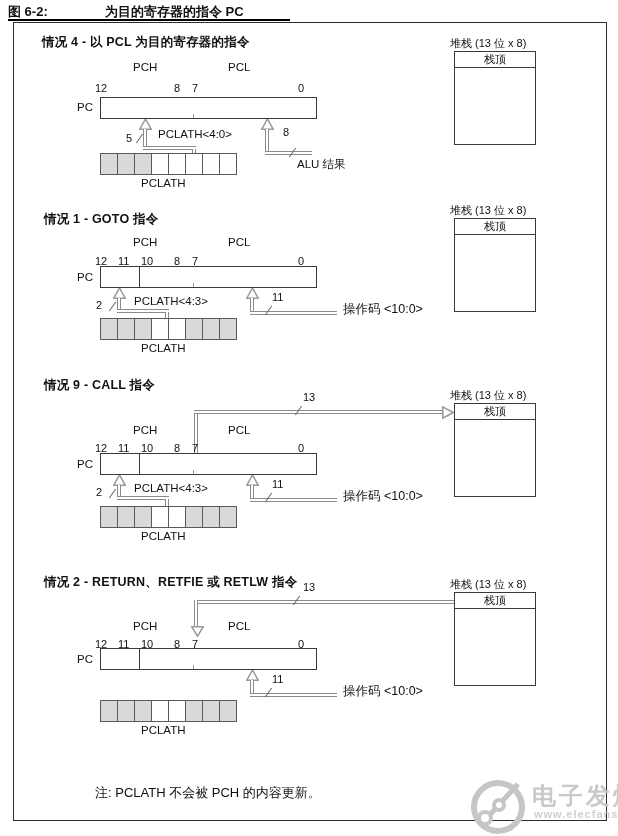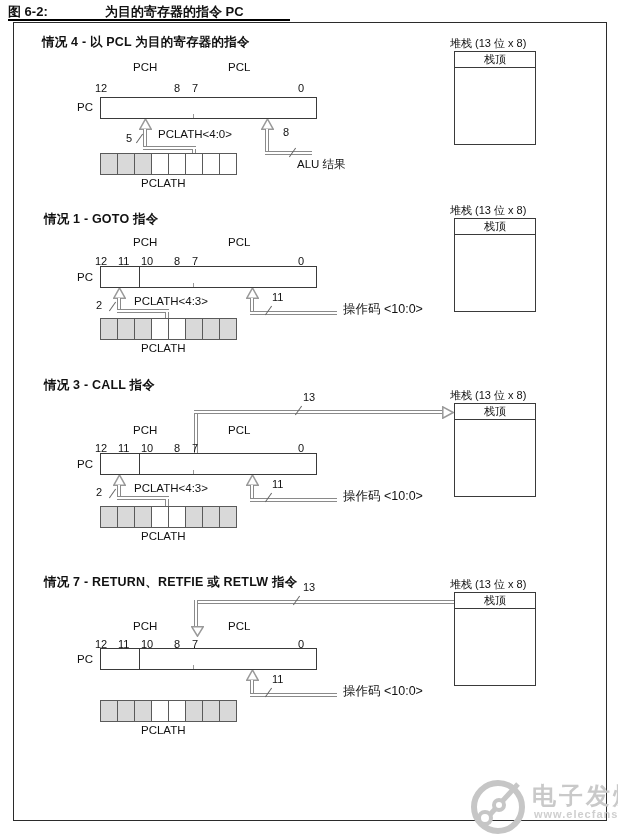--- a/index.html
+++ b/index.html
@@ -142,21 +142,21 @@
     <div class="abs t" style="left:343px;top:301px;font-size:12.5px;">操作码 &lt;10:0&gt;</div>
 
     <div class="abs stacklabel" style="left:450px;top:203px;">堆栈 (13 位 x 8)</div>
     <div class="abs stack" style="left:454px;top:218px;">
       <div class="stacktop">栈顶</div>
       <div class="stackbody"></div>
     </div>
   </div>
 
   <div>
-    <div class="abs casetitle" style="left:44px;top:377px;">情况 3 - CALL 指令</div>
+    <div class="abs casetitle" style="left:44px;top:377px;">情况 9 - CALL 指令</div>
 
     <div class="abs vbus" style="left:194px;top:410px;height:43px;"></div>
     <div class="abs hbus" style="left:194px;top:410px;width:249px;"></div>
     <svg class="abs" width="12" height="13" style="left:442px;top:406px;">
         <polygon points="0.8,0.8 11.2,6.5 0.8,12.2" fill="#fff" stroke="#999" stroke-width="1.5"></polygon>
       </svg>
     <div class="abs buslbl" style="left:303px;top:391px;">13</div>
     <div class="abs slash" style="left:298px;top:405px;"></div>
 
     <div class="abs t" style="left:133px;top:424px;">PCH</div>
@@ -205,21 +205,21 @@
     <div class="abs t" style="left:343px;top:488px;font-size:12.5px;">操作码 &lt;10:0&gt;</div>
 
     <div class="abs stacklabel" style="left:450px;top:388px;">堆栈 (13 位 x 8)</div>
     <div class="abs stack" style="left:454px;top:403px;">
       <div class="stacktop">栈顶</div>
       <div class="stackbody"></div>
     </div>
   </div>
 
   <div>
-    <div class="abs casetitle" style="left:44px;top:574px;">情况 7 - RETURN、RETFIE 或 RETLW 指令</div>
+    <div class="abs casetitle" style="left:44px;top:574px;">情况 2 - RETURN、RETFIE 或 RETLW 指令</div>
 
     <div class="abs hbus" style="left:194px;top:600px;width:260px;"></div>
     <div class="abs vbus" style="left:194px;top:600px;height:26px;"></div>
     <svg class="abs" width="13" height="11" style="left:191px;top:626px;">
         <polygon points="0.8,0.8 12.2,0.8 6.5,10.2" fill="#fff" stroke="#999" stroke-width="1.5"></polygon>
       </svg>
     <div class="abs buslbl" style="left:303px;top:581px;">13</div>
     <div class="abs slash" style="left:296px;top:595px;"></div>
 
     <div class="abs t" style="left:133px;top:620px;">PCH</div>
@@ -257,20 +257,21 @@
     </div>
     <div class="abs t" style="left:141px;top:724px;">PCLATH</div>
 
     <div class="abs stacklabel" style="left:450px;top:577px;">堆栈 (13 位 x 8)</div>
     <div class="abs stack" style="left:454px;top:592px;">
       <div class="stacktop">栈顶</div>
       <div class="stackbody"></div>
     </div>
   </div>
 
+  <div class="abs note" style="left:95px;top:784px;">注: PCLATH 不会被 PCH 的内容更新。</div>
 
   <div>
     <svg class="abs" width="66" height="60" style="left:466px;top:776px;">
       <circle cx="32" cy="31" r="24" fill="none" stroke="#c6c6c6" stroke-width="6"></circle>
       <line x1="20" y1="43" x2="52" y2="8" stroke="#c6c6c6" stroke-width="5"></line>
       <circle cx="19" cy="42" r="6" fill="#fff" stroke="#c6c6c6" stroke-width="4"></circle>
       <circle cx="33" cy="29" r="5" fill="#fff" stroke="#c6c6c6" stroke-width="4"></circle>
     </svg>
     <div class="abs wm-brand" style="left:532px;top:780px;">电子发烧友</div>
     <div class="abs wm-url" style="left:534px;top:808px;">www.elecfans.com</div>

